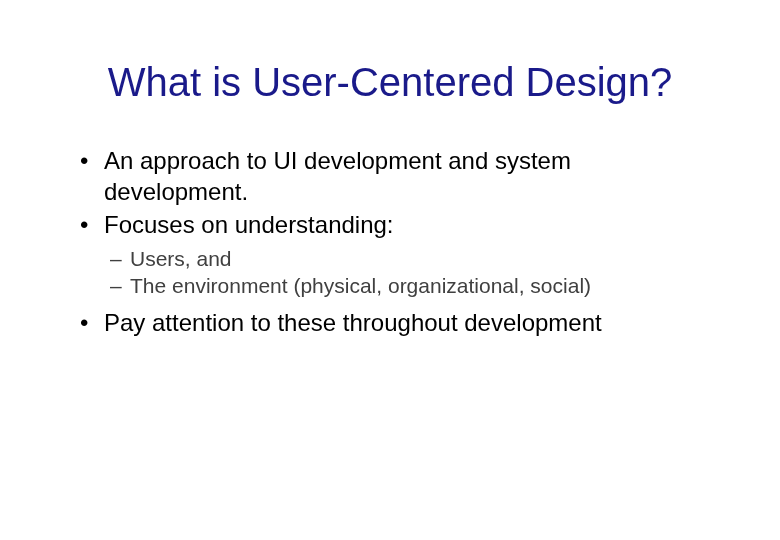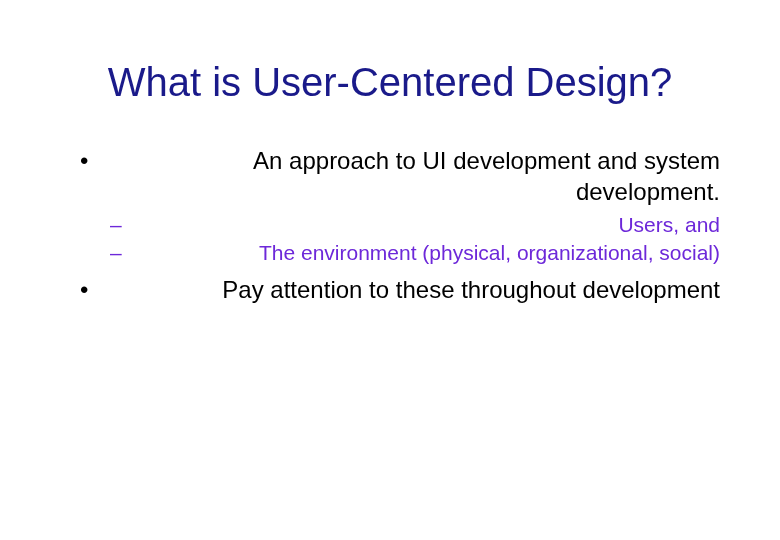--- a/index.html
+++ b/index.html
@@ -1,19 +1,18 @@
 <!DOCTYPE html>
 <html><head>
   <meta charset="utf-8">
   <style>
     * {
       margin: 0;
       padding: 0;
       box-sizing: border-box;
-      text-align: right;
     }
     body {
       width: 780px;
       height: 540px;
       background: #ffffff;
       font-family: Verdana, Geneva, sans-serif;
       padding: 60px 60px 40px 60px;
     }
     .title {
       color: #1a1a8a;
@@ -43,37 +42,38 @@
     .sub-list {
       list-style: none;
       padding-left: 50px;
       margin-top: 4px;
       margin-bottom: 8px;
     }
     .sub-item {
       position: relative;
       padding-left: 20px;
       font-size: 21px;
-      color: #6d28d9;
+      color: #404040;
       line-height: 1.3;
     }
     .sub-item::before {
       content: "–";
       position: absolute;
       left: 0;
       top: 0;
     }
   </style>
 </head>
 <body>
 
 <h1 class="title">What is User-Centered Design?</h1>
 
 <ul class="bullet-list">
   <li class="bullet-item">An approach to UI development and system development.</li>
+  <li class="bullet-item">Focuses on understanding:</li>
 </ul>
 
 <ul class="sub-list">
   <li class="sub-item">Users, and</li>
   <li class="sub-item">The environment (physical, organizational, social)</li>
 </ul>
 
 <ul class="bullet-list">
   <li class="bullet-item">Pay attention to these throughout development</li>
 </ul>

